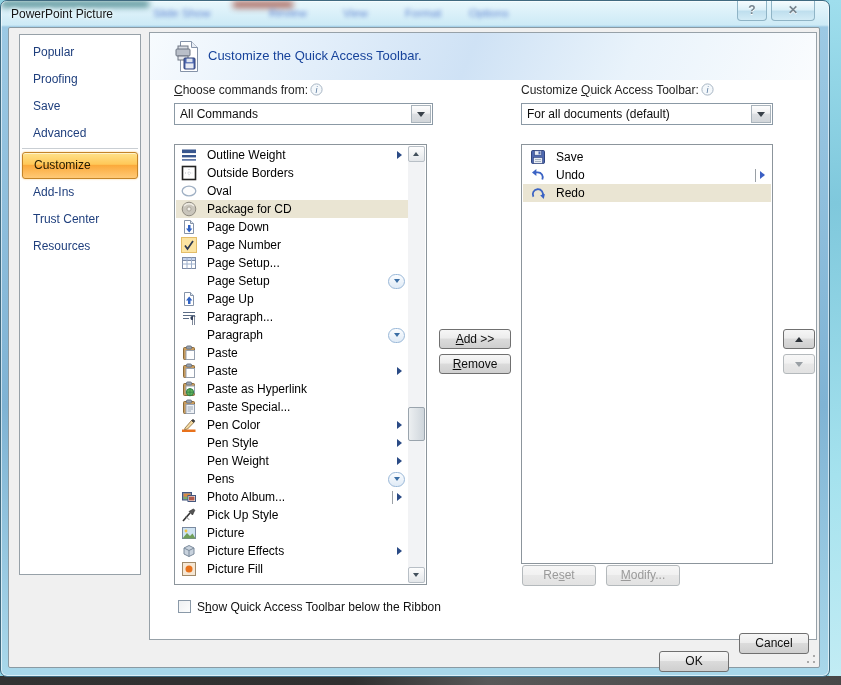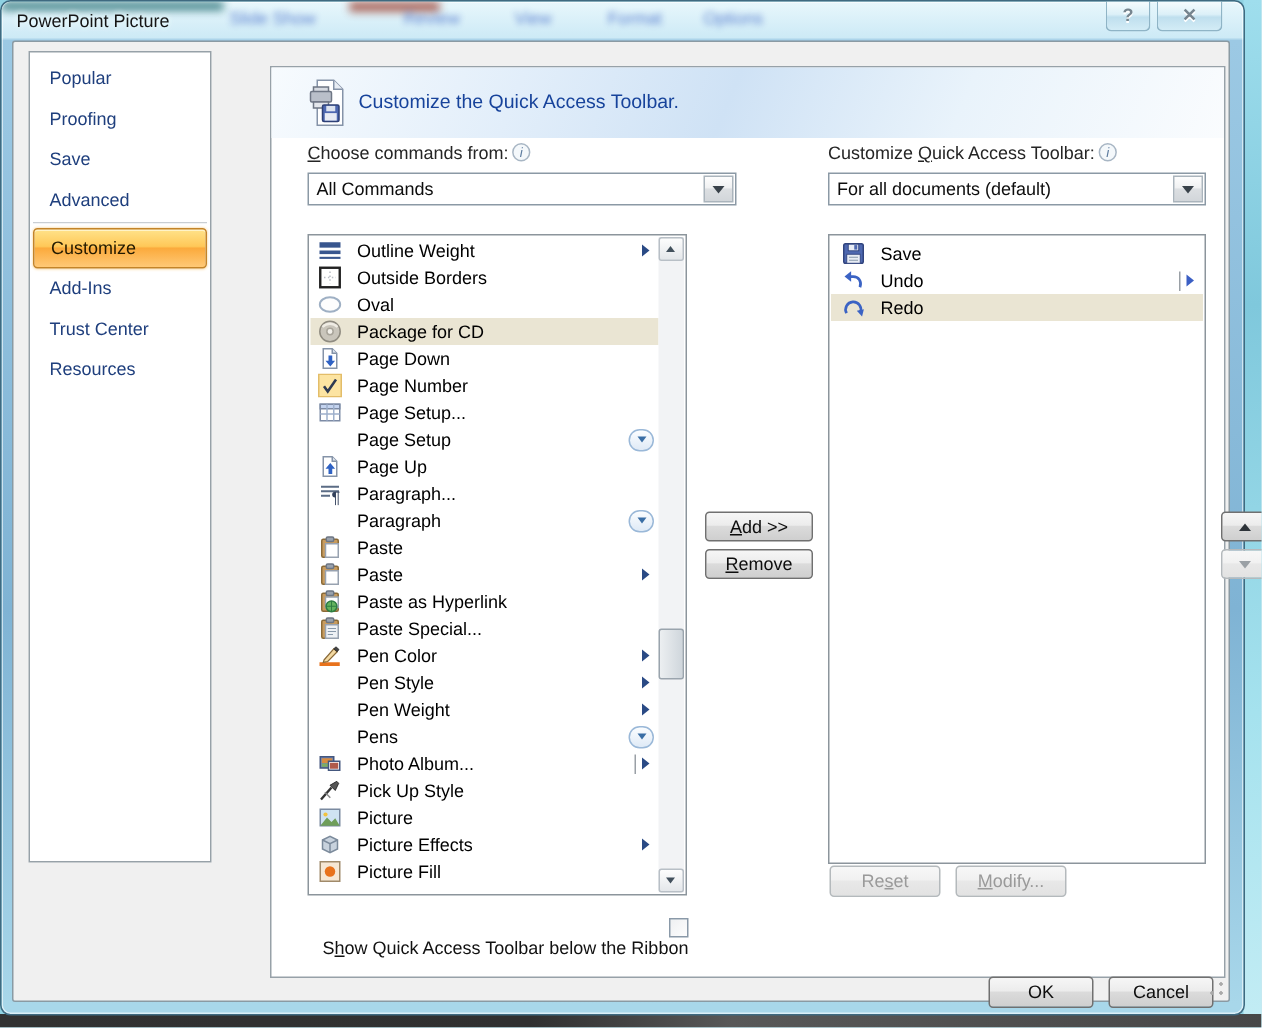--- a/index.html
+++ b/index.html
@@ -36,22 +36,22 @@
     border:1px solid #8a9aa3;border-radius:2px;}
   
   .sidebar{position:absolute;left:10px;top:6px;width:122px;height:541px;background:#fff;
     border:1px solid #97a1a8;box-sizing:border-box;padding-top:4px;}
   .nav-item{height:27px;line-height:27px;padding-left:13px;color:#1f3f7d;cursor:default;}
   .nav-div{height:0;border-top:1px solid #c9ced3;border-bottom:1px solid #fff;margin:1px 2px 2px 2px;}
   .nav-item.sel{margin:0 2px;padding-left:11px;height:25px;line-height:24px;border:1px solid #c48428;border-radius:3px;
     background:linear-gradient(180deg,#ffe28a 0%,#ffc858 45%,#fbaa3c 50%,#ffc976 100%);
     box-shadow:inset 0 1px 0 #fff3c8, 0 0 2px #f7c97c;color:#231a00;}
   
-  .main{position:absolute;left:140px;top:16px;right:2px;height:608px;background:#fff;
-    border:1px solid #97a1a8;box-sizing:border-box;margin-left:31px;}
+  .main{position:absolute;left:140px;top:4px;right:2px;height:608px;background:#fff;
+    border:1px solid #97a1a8;box-sizing:border-box;}
   .mhead{position:absolute;left:0;top:0;right:0;height:47px;
     background:linear-gradient(112deg,#f7fbfe 0%,#e2eefa 26%,#cfe2f5 48%,#e9f3fb 72%,#fafcfe 100%);}
   .mhead .hicon{position:absolute;left:24px;top:7px;width:26px;height:33px;}
   .mhead .htitle{position:absolute;left:58px;top:15px;font-size:13px;color:#17439b;}
   .field-label{position:absolute;top:50px;color:#252525;}
   .field-label u{text-decoration:underline;}
   .info{display:inline-block;vertical-align:-2px;margin-left:2px;}
   
   .combo{position:absolute;top:70px;height:22px;background:#fff;border:1px solid #8b99a5;box-sizing:border-box;}
   .combo .cval{position:absolute;left:5px;top:0;line-height:20px;color:#0d0d0d;white-space:nowrap;}
@@ -103,27 +103,27 @@
   .btn-remove{left:289px;top:321px;width:72px;height:20px;line-height:18px;}
   .btn-up{left:633px;top:296px;width:32px;height:20px;}
   .btn-down{left:633px;top:321px;width:32px;height:20px;}
   .btn-reset{left:372px;top:532px;width:74px;height:21px;line-height:19px;}
   .btn-modify{left:456px;top:532px;width:74px;height:21px;line-height:19px;}
   .tri-up-b{position:absolute;left:50%;top:50%;margin:-2px 0 0 -4px;width:0;height:0;
     border-left:4px solid transparent;border-right:4px solid transparent;border-bottom:5px solid #2d3339;}
   .tri-down-b{position:absolute;left:50%;top:50%;margin:-2px 0 0 -4px;width:0;height:0;
     border-left:4px solid transparent;border-right:4px solid transparent;border-top:5px solid #9aa0a5;}
   
-  .chkwrap{position:absolute;left:28px;top:567px;display:flex;align-items:flex-end;flex-direction:column;}
+  .chkwrap{position:absolute;left:28px;top:567px;display:flex;align-items:flex-start;}
   .chk{width:13px;height:13px;border:1px solid #8a99a8;background:linear-gradient(135deg,#eef0f2,#fdfdfd);box-sizing:border-box;}
   .chklbl{margin-left:6px;color:#111;}
   .chklbl u{text-decoration:underline;}
   
   .btn-ok{right:90px;top:623px;width:70px;height:21px;line-height:19px;}
-  .btn-cancel{right:10px;top:623px;width:70px;height:21px;line-height:19px;}
+  .btn-cancel{right:10px;top:605px;width:70px;height:21px;line-height:19px;}
   .grip{position:absolute;right:2px;bottom:2px;width:12px;height:12px;
     background:
       radial-gradient(circle at 9px 3px,#aaa 1px,transparent 1.4px),
       radial-gradient(circle at 9px 9px,#aaa 1px,transparent 1.4px),
       radial-gradient(circle at 3px 9px,#aaa 1px,transparent 1.4px);}
 </style>
 </head>
 <body>
 
 <div class="bg-right"></div>
@@ -176,21 +176,21 @@
             </svg></span>
         <span class="htitle">Customize the Quick Access Toolbar.</span>
       </div>
 
       <div class="field-label" style="left:24px;">
         <span><u>C</u>hoose commands from:</span><span class="info"><svg width="13" height="13">
               <circle cx="6.5" cy="6.5" r="5.6" fill="#f4f8fb" stroke="#a8b6c4"></circle>
               <text x="6.5" y="9.8" font-size="9" text-anchor="middle" fill="#5b7a9e" font-style="italic">i</text>
             </svg></span>
       </div>
-      <div class="combo" style="left:24px;width:286px;">
+      <div class="combo" style="left:24px;width:259px;">
         <span class="cval">All Commands</span>
         <span class="cbtn">
             <i class="tri-down"></i>
           </span>
       </div>
 
       <div class="field-label" style="left:371px;">
         <span>Customize <u>Q</u>uick Access Toolbar:</span><span class="info"><svg width="13" height="13">
               <circle cx="6.5" cy="6.5" r="5.6" fill="#f4f8fb" stroke="#a8b6c4"></circle>
               <text x="6.5" y="9.8" font-size="9" text-anchor="middle" fill="#5b7a9e" font-style="italic">i</text>

